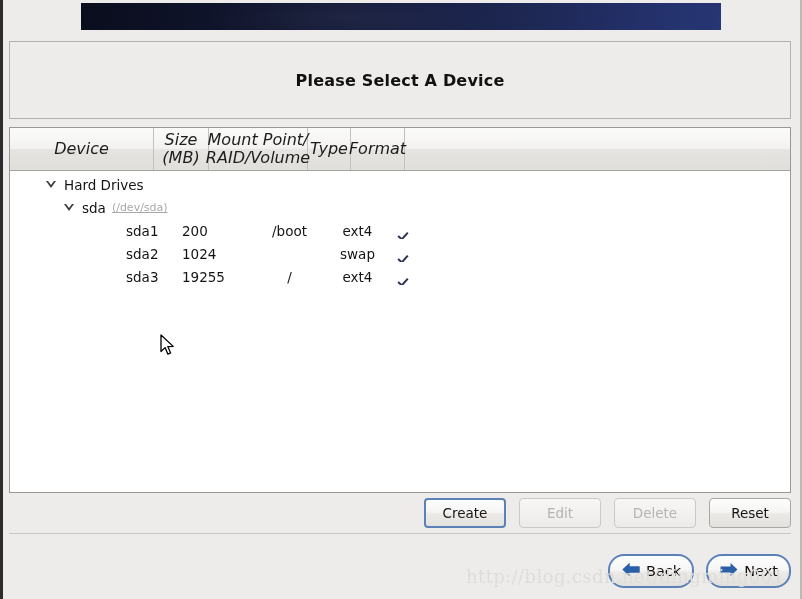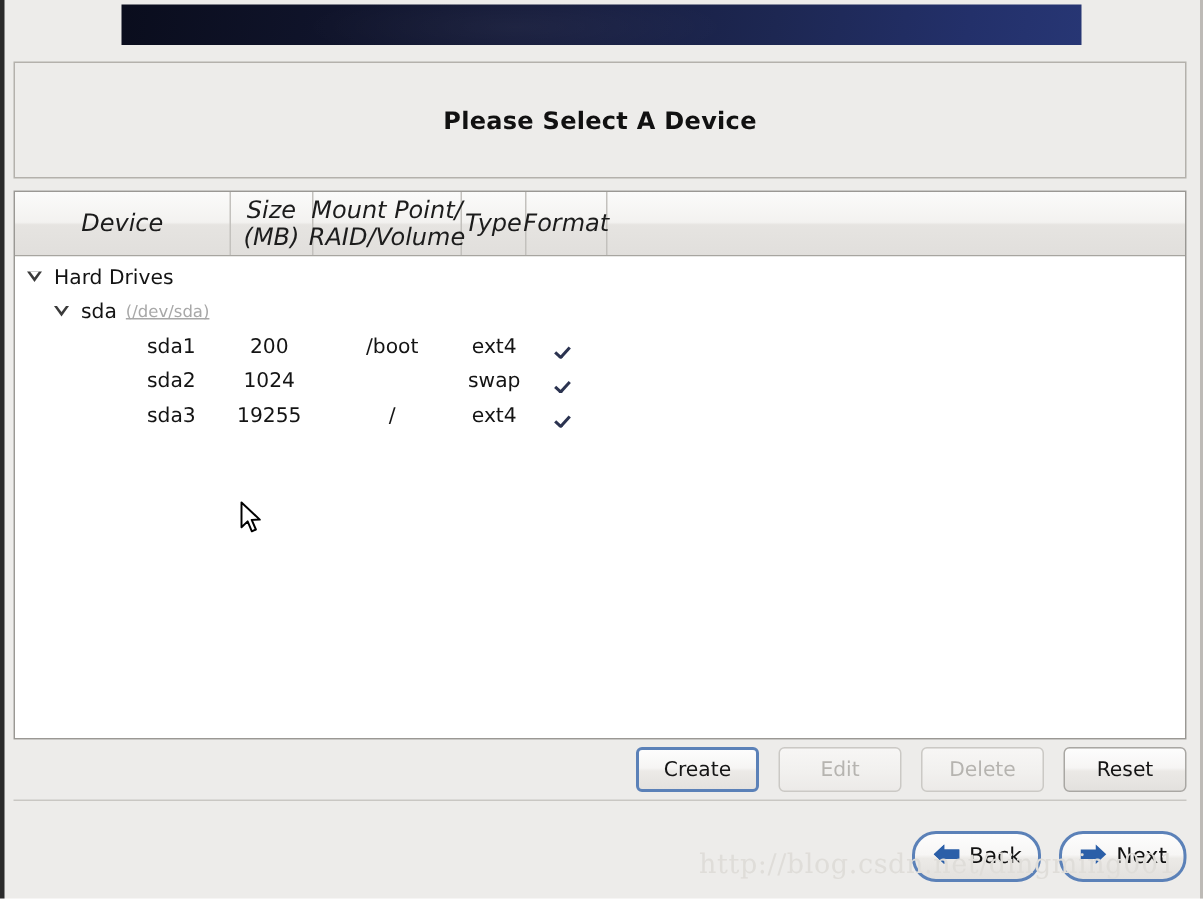--- a/index.html
+++ b/index.html
@@ -110,36 +110,37 @@
   .hcell.c-type    { width: 43px; }
   .hcell.c-format  { width: 54px; }
   .hcell.c-filler  { flex: 1; border-right: none; }
   .hcell .two-line { display: block; }
 
   
   .list-body {
     position: relative;
     background: #ffffff;
     height: 280px;
+    margin-left: 28px;
   }
   .trow {
     display: flex;
     align-items: center;
     height: 23px;
     font-size: 13.5px;
     color: #141414;
   }
 
   .cell {
     box-sizing: border-box;
     overflow: hidden;
     white-space: nowrap;
   }
   .cell.c-device { width: 144px; display: flex; align-items: center; }
-  .cell.c-size   { width: 55px; text-align: center; padding-right: 4px; }
+  .cell.c-size   { width: 55px; text-align: left; padding-right: 4px; }
   .cell.c-mount  { width: 99px; padding-left: 6px; text-align: center; }
   .cell.c-type   { width: 43px; text-align: center; }
   .cell.c-format { width: 54px; text-align: center; }
 
   .twisty {
     display: inline-block;
     width: 0; height: 0;
     border-left: 5.5px solid transparent;
     border-right: 5.5px solid transparent;
     border-top: 7px solid #3a3a3a;

